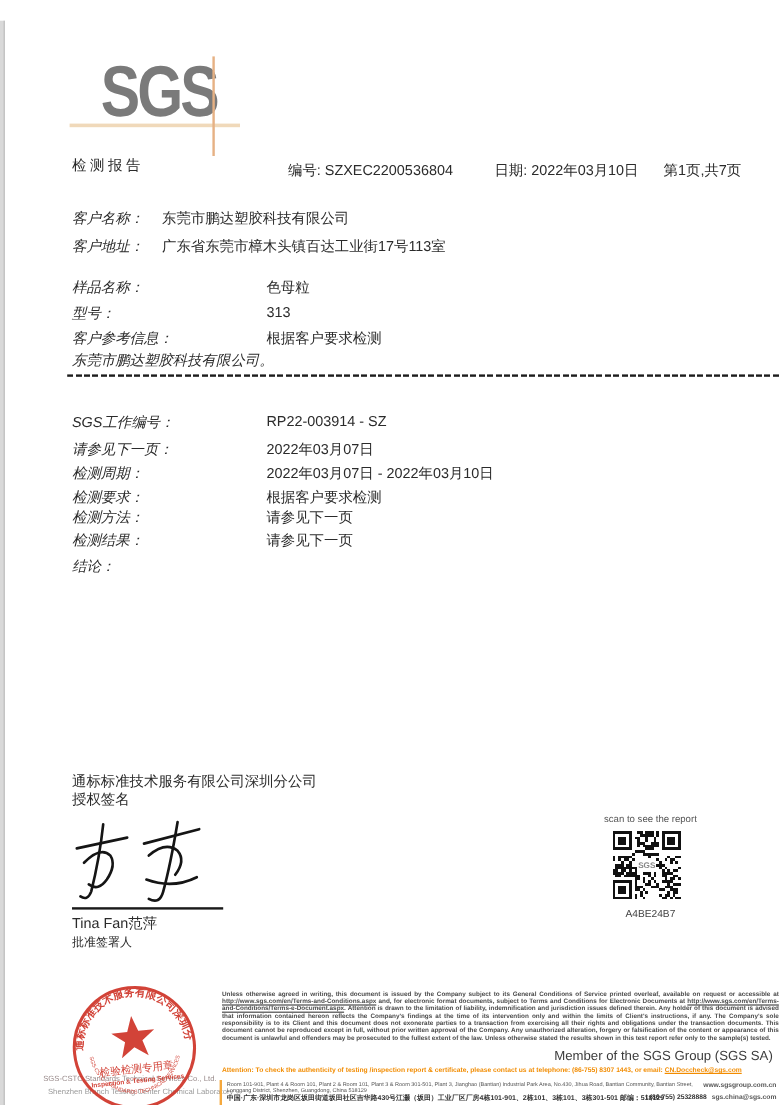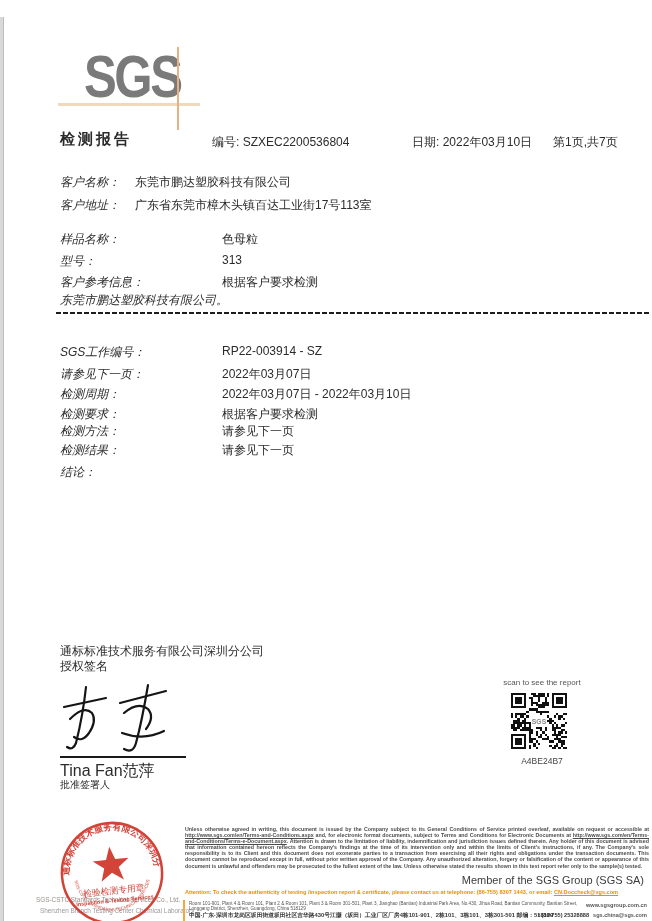--- a/index.html
+++ b/index.html
@@ -14,40 +14,40 @@
     background:#d9d9d9; border-right:1px solid #bdbdbd; }
   .bottom-line { position:absolute; left:0; top:915px; width:460px; height:1px; background:#c9c9c9; }
 
   
   .logo { position:absolute; left:84px; top:30px; font-weight:bold; font-size:60px;
     color:#7a7a7a; letter-spacing:-3px; transform:scale(0.82,1); transform-origin:left top; line-height:1; }
   .logo-hline { position:absolute; left:58px; top:86px; width:142px; height:3px; background:#f0d9ba; }
   .logo-vline { position:absolute; left:177px; top:30px; width:2px; height:83px; background:#e6b184; }
 
   
-  .title { position:absolute; left:60px; top:113px; font-size:15px; font-weight:bold; letter-spacing:3px; }
+  .title { position:absolute; left:60px; top:113px; font-size:12px; font-weight:normal; letter-spacing:3px; }
   .meta { position:absolute; top:117px; font-size:12px; }
-  .m1 { left:212px; } .m2 { left:412px; } .m3 { left:553px; }
+  .m1 { left:240px; } .m2 { left:412px; } .m3 { left:553px; }
 
   .row { position:absolute; left:0; width:652px; font-size:12px; }
   .lbl { position:absolute; left:60px; white-space:nowrap;font-style:italic; }
   .val { position:absolute; left:222px; white-space:nowrap; }
   .val-near { position:absolute; left:135px; white-space:nowrap; }
 
   .dashed { position:absolute; left:56px; top:295px; width:594px; height:2px;
     background:repeating-linear-gradient(90deg,#1d1d1d 0 5px,transparent 5px 7px); }
 
   .conclusion { position:absolute; left:222px; top:447px; width:430px; font-size:12px; line-height:15.6px; }
 
   
   .sig-company { position:absolute; left:60px; top:626px; font-size:12px; }
   .sig-auth { position:absolute; left:60px; top:641px; font-size:12px; }
   .sig-svg { position:absolute; left:56px; top:664px; }
   .sig-line { position:absolute; left:60px; top:739px; width:126px; height:2px; background:#1a1a1a; }
-  .sig-name { position:absolute; left:60px; top:744px; font-size:16px; }
+  .sig-name { position:absolute; left:60px; top:744px; font-size:12px; }
   .sig-title { position:absolute; left:60px; top:761px; font-size:10px; }
 
   
   .qr-caption { position:absolute; left:472px; top:661px; width:140px; text-align:center; font-size:8px; color:#555; }
   .qr-box { position:absolute; left:506px; top:671px; }
   .qr-serial { position:absolute; left:472px; top:739px; width:140px; text-align:center; font-size:8.5px; color:#444; }
 
   
   .stamp { position:absolute; left:58px; top:802px; opacity:.92; transform:rotate(-6deg); }
   .co-line1 { position:absolute; left:36px; top:879px; font-size:6.4px; color:#9a8c8c; white-space:nowrap; }

